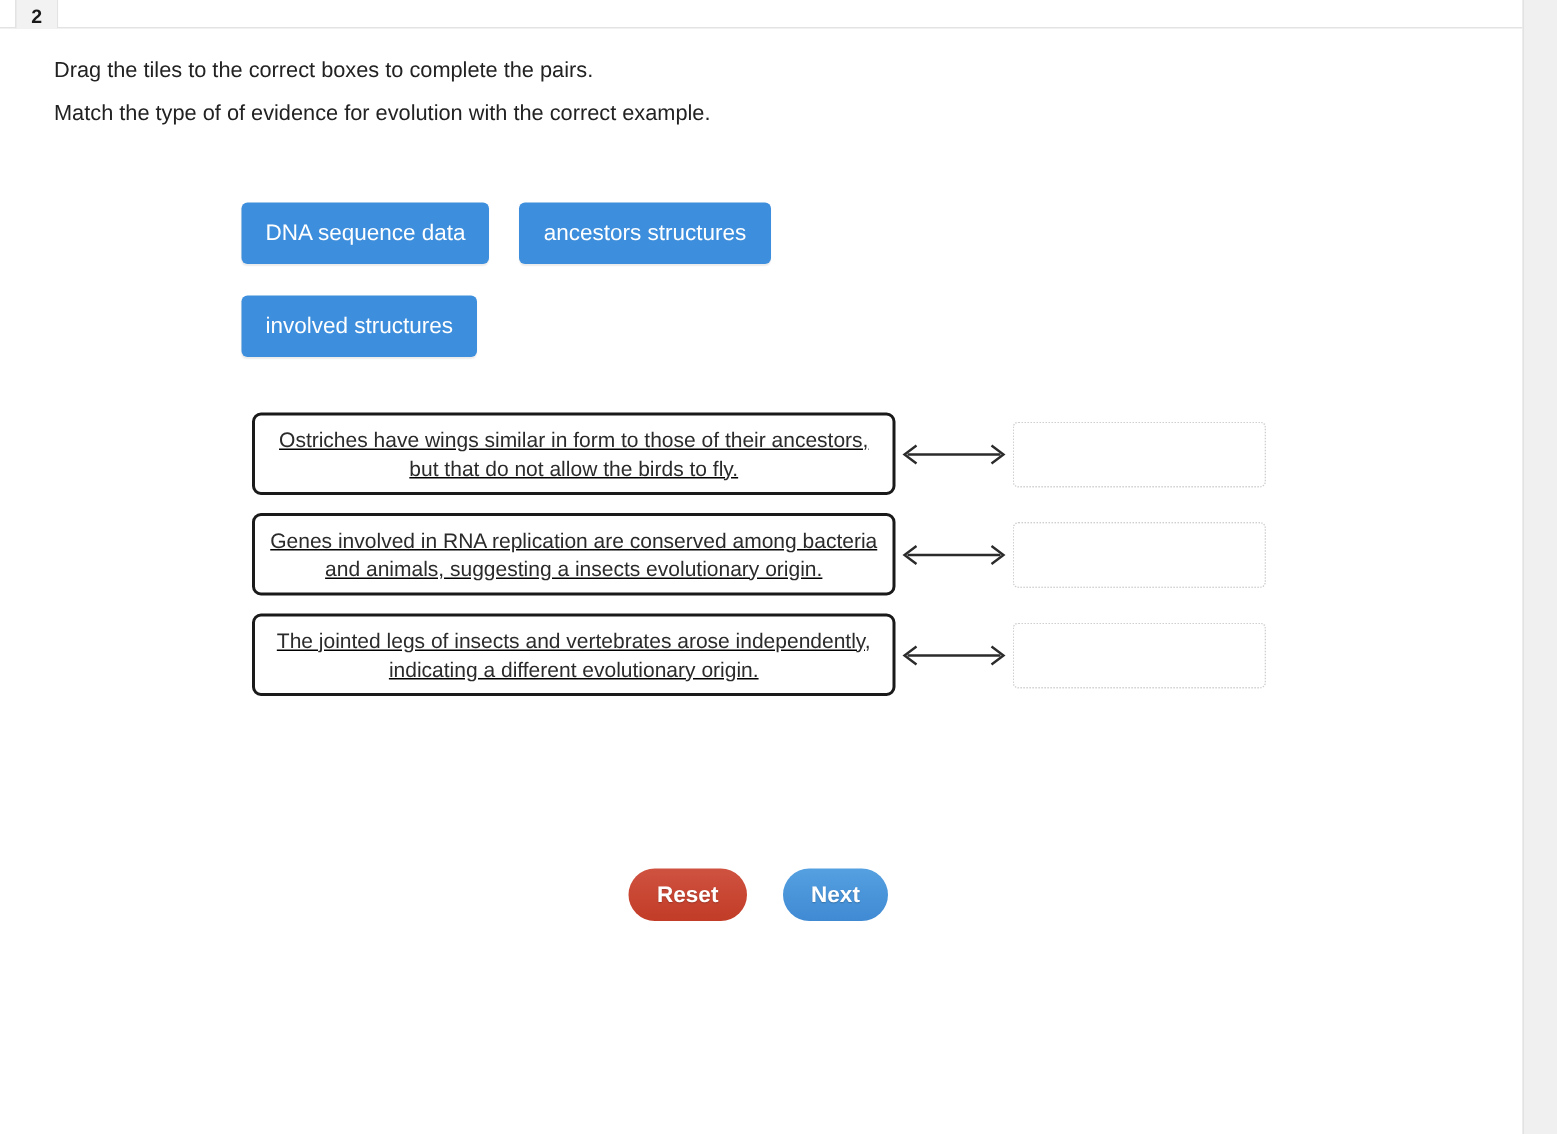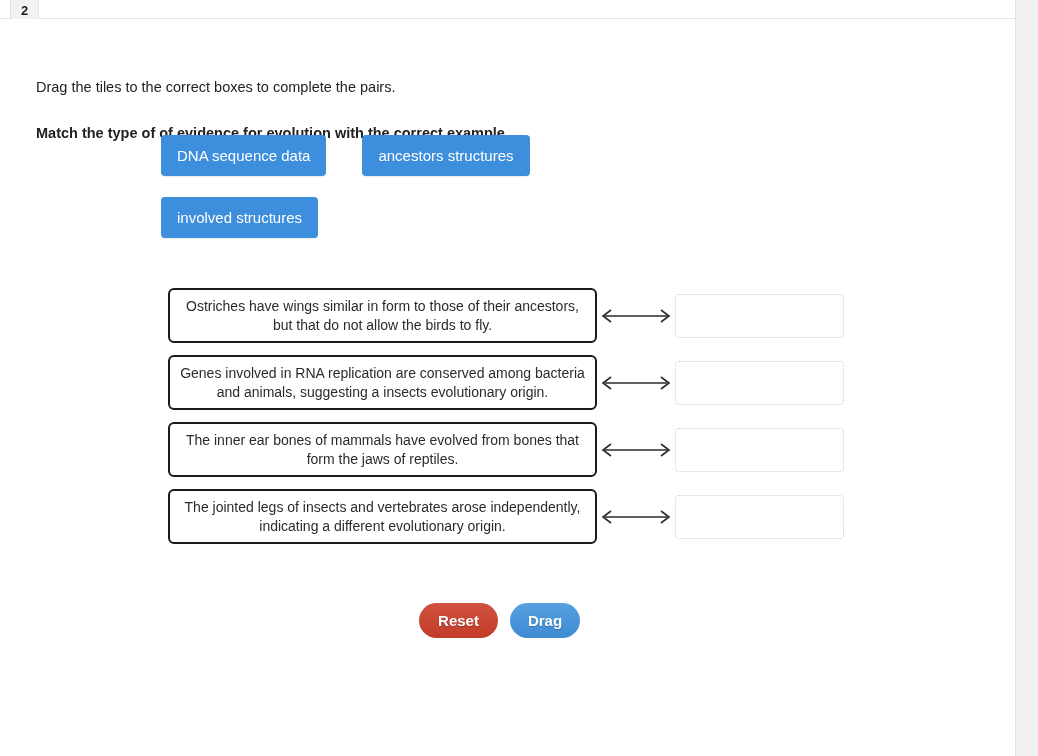--- a/index.html
+++ b/index.html
@@ -67,38 +67,37 @@
     line-height: 1;
   }
 
   
   .instructions {
     position: absolute;
     left: 36px;
     width: 900px;
   }
   .instr-1 { top: 39px; }
-  .instr-2 { top: 85px; font-weight: bold; }
+  .instr-2 { top: 68px; }
   .instr-line {
     font-size: 14.5px;
     color: #222222;
     line-height: 17px;
-    margin-top: 40px;
   }
 
   
   .tiles {
     position: absolute;
     left: 161px;
     top: 135px;
     width: 800px;
   }
   .tile-row {
     display: flex;
-    gap: 36px;
+    gap: 20px;
     margin-bottom: 21px;
   }
   .tile {
     background: #3d8edc;
     color: #ffffff;
     font-size: 15px;
     border-radius: 4px;
     padding: 10px 16px 11px 16px;
     height: 41px;
     display: flex;
@@ -107,22 +106,23 @@
     cursor: move;
     user-select: none;
     white-space: nowrap;
     box-shadow: 0 1px 1px rgba(0,0,0,0.08);
   }
 
   
   .pairs {
     position: absolute;
     left: 168px;
-    top: 288px;
+    top: 275px;
     width: 700px;
+    text-decoration: underline;
   }
   .pair-row {
     display: flex;
     align-items: center;
     margin-bottom: 12px;
     height: 55px;
   }
   .statement {
     width: 429px;
     min-height: 55px;
@@ -151,23 +151,23 @@
     height: 44px;
     border: 1px dotted #cfcfcf;
     border-radius: 4px;
     background: #ffffff;
   }
 
   
   .actions {
     position: absolute;
     left: 419px;
-    top: 603px;
-    display: flex;
-    gap: 12px;
+    top: 579px;
+    display: flex;
+    gap: 24px;
   }
   .btn {
     border: none;
     border-radius: 20px;
     color: #ffffff;
     font-size: 15px;
     font-weight: bold;
     height: 35px;
     cursor: pointer;
     font-family: "Liberation Sans", sans-serif;
@@ -231,49 +231,38 @@
         <div class="connector">
           <svg width="74" height="16" viewBox="0 0 74 16">
             <line x1="6" y1="8" x2="68" y2="8" stroke="#2b2b2b" stroke-width="1.6"></line>
             <polyline points="12,2 4,8 12,14" fill="none" stroke="#2b2b2b" stroke-width="1.6"></polyline>
             <polyline points="62,2 70,8 62,14" fill="none" stroke="#2b2b2b" stroke-width="1.6"></polyline>
           </svg>
         </div>
         <div class="dropzone"></div>
       </div>
 
-      <div class="pair-row">
-        <div class="statement">The inner ear bones of mammals have evolved from bones that form the jaws of reptiles.</div>
-        <div class="connector">
-          <svg width="74" height="16" viewBox="0 0 74 16">
-            <line x1="6" y1="8" x2="68" y2="8" stroke="#2b2b2b" stroke-width="1.6"></line>
-            <polyline points="12,2 4,8 12,14" fill="none" stroke="#2b2b2b" stroke-width="1.6"></polyline>
-            <polyline points="62,2 70,8 62,14" fill="none" stroke="#2b2b2b" stroke-width="1.6"></polyline>
-          </svg>
-        </div>
-        <div class="dropzone"></div>
-      </div>
 
       <div class="pair-row">
         <div class="statement">The jointed legs of insects and vertebrates arose independently, indicating a different evolutionary origin.</div>
         <div class="connector">
           <svg width="74" height="16" viewBox="0 0 74 16">
             <line x1="6" y1="8" x2="68" y2="8" stroke="#2b2b2b" stroke-width="1.6"></line>
             <polyline points="12,2 4,8 12,14" fill="none" stroke="#2b2b2b" stroke-width="1.6"></polyline>
             <polyline points="62,2 70,8 62,14" fill="none" stroke="#2b2b2b" stroke-width="1.6"></polyline>
           </svg>
         </div>
         <div class="dropzone"></div>
       </div>
 
     </div>
 
     <div class="actions">
       <button class="btn btn-reset">Reset</button>
-      <button class="btn btn-next">Drag</button>
+      <button class="btn btn-next">Next</button>
     </div>
 
   </div>
 
   <div class="scroll-gutter">
     <div class="scroll-thumb"></div>
   </div>
 
 </div>
 

